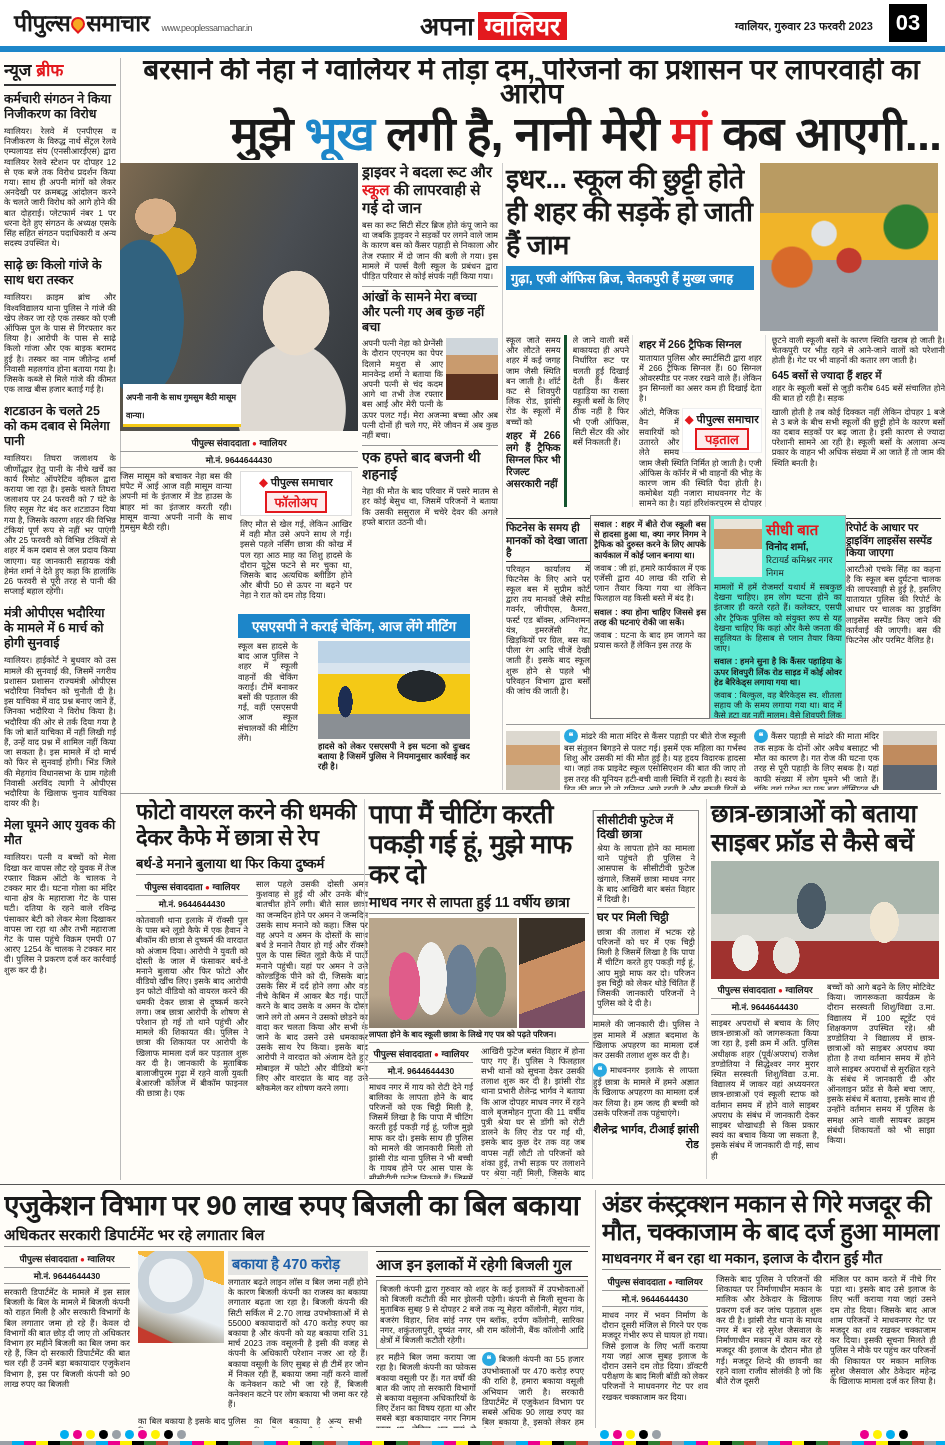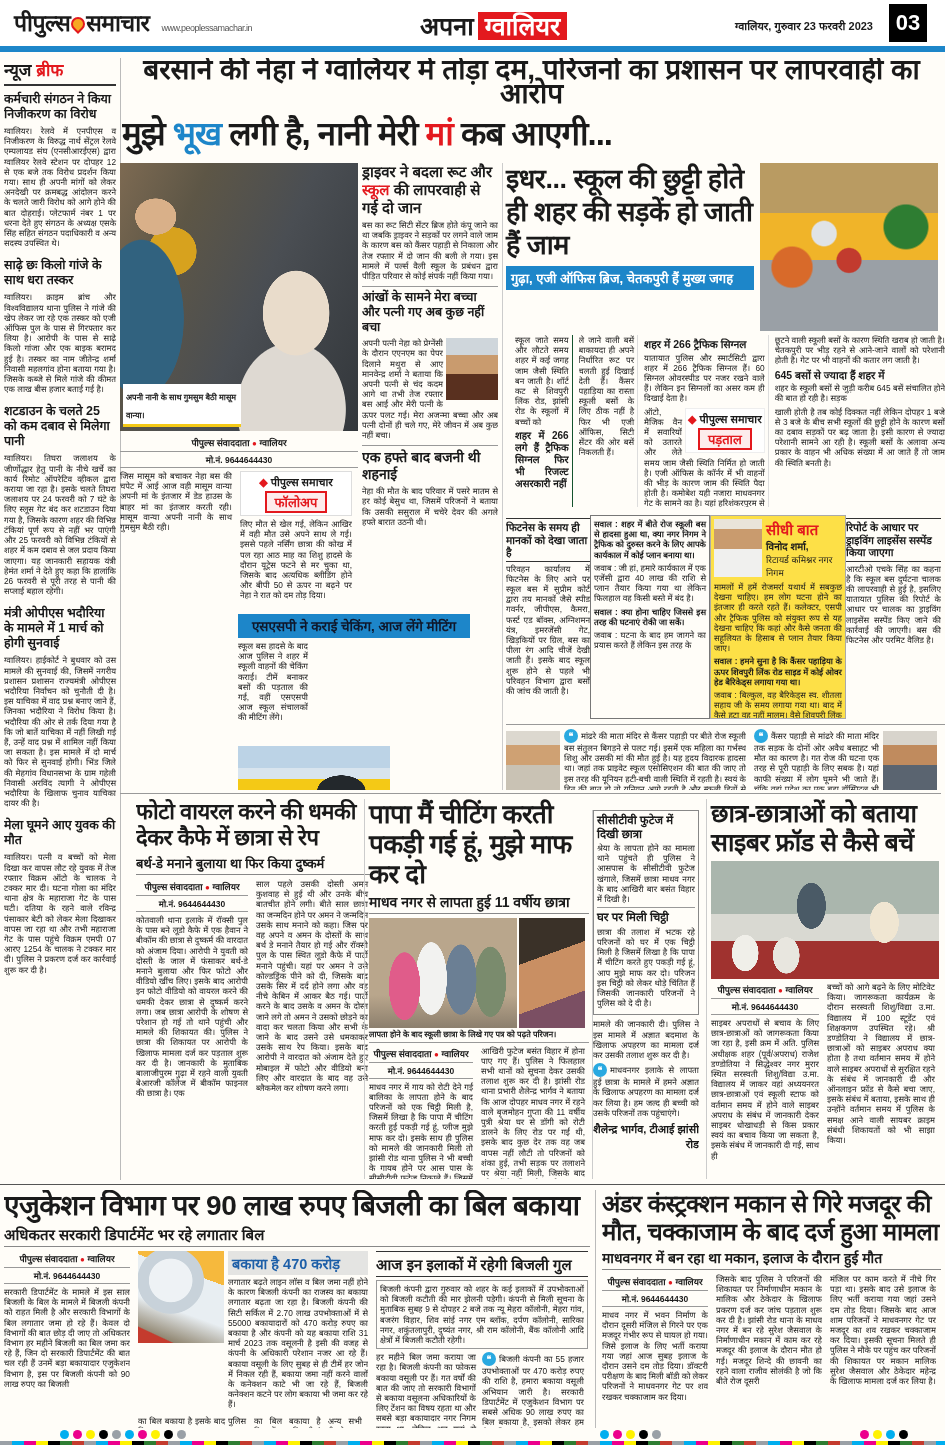--- a/index.html
+++ b/index.html
@@ -12,21 +12,21 @@
   .brand .pin{display:inline-block;width:10px;height:10px;border-radius:50% 50% 50% 0;background:#f7a823;border:2px solid #e3191e;transform:rotate(-45deg);margin:0 1px;}
   .brand small{font-weight:normal;font-size:9px;color:#555;margin-left:6px;}
   .edition{position:absolute;left:420px;top:8px;font-size:25px;font-weight:bold;}
   .edition .red{background:#e3191e;color:#fff;padding:0 7px;margin-left:4px;}
   .dateline{position:absolute;right:72px;top:18px;font-size:11px;font-weight:bold;}
   .pagenum{position:absolute;right:18px;top:4px;width:38px;height:38px;background:#000;color:#fff;
            font-size:22px;font-weight:bold;text-align:center;line-height:38px;}
   .bluerule{left:0;top:46px;width:945px;height:6px;background:#1d86c9;}
   
   .kicker{font-size:28px;font-weight:bold;text-align:center;line-height:24px;}
-  .bigh{font-size:33px;font-weight:bold;text-align:left;letter-spacing:-1px;line-height:56px;}
+  .bigh{font-size:47px;font-weight:bold;text-align:right;letter-spacing:-1px;line-height:56px;}
   .bigh .blue{color:#1d86c9;} .bigh .red{color:#e3191e;}
   
   .brief{left:4px;top:58px;width:112px;height:1122px;border-right:1px solid #bbb;padding-right:4px;}
   .brief-h{font-size:17px;font-weight:bold;border-bottom:2px solid #333;padding-bottom:3px;margin-bottom:6px;}
   .brief-h .red{color:#e3191e;}
   .bi{margin-bottom:10px;}
   .bi h4{font-size:12.5px;line-height:15px;margin:0 0 4px;font-weight:bold;}
   p.b{font-size:8.3px;line-height:10.2px;text-align:justify;margin:0 0 3px;}
   
   .by{text-align:center;font-size:9px;font-weight:bold;border-bottom:1px solid #999;padding:1px 0 2px;margin-bottom:3px;}
@@ -122,21 +122,21 @@
     </div>
     <div class="bi">
       <h4>साढ़े छः किलो गांजे के साथ धरा तस्कर</h4>
       <p class="b">ग्वालियर। क्राइम ब्रांच और विश्वविद्यालय थाना पुलिस ने गांजे की खेप लेकर जा रहे एक तस्कर को एजी ऑफिस पुल के पास से गिरफ्तार कर लिया है। आरोपी के पास से साढ़े किलो गांजा और एक बाइक बरामद हुई है। तस्कर का नाम जीतेन्द्र शर्मा निवासी महलगांव होना बताया गया है। जिसके कब्जे से मिले गांजे की कीमत एक लाख बीस हजार बताई गई है।</p>
     </div>
     <div class="bi">
       <h4>शटडाउन के चलते 25 को कम दबाव से मिलेगा पानी</h4>
       <p class="b">ग्वालियर। तिघरा जलाशय के जीर्णोद्धार हेतु पानी के नीचे खर्चे का कार्य रिमोट ऑपरेटिव व्हीकल द्वारा कराया जा रहा है। इसके चलते तिघरा जलाशय पर 24 फरवरी को 7 घंटे के लिए स्लूस गेट बंद कर शटडाउन दिया गया है, जिसके कारण शहर की विभिन्न टंकियां पूर्ण रूप से नहीं भर पाएंगी और 25 फरवरी को विभिन्न टंकियों से शहर में कम दबाव से जल प्रदाय किया जाएगा। यह जानकारी सहायक यंत्री हेमंत शर्मा ने देते हुए कहा कि हालांकि 26 फरवरी से पूरी तरह से पानी की सप्लाई बहाल रहेगी।</p>
     </div>
     <div class="bi">
-      <h4>मंत्री ओपीएस भदौरिया के मामले में 1 मार्च को होगी सुनवाई</h4>
+      <h4>मंत्री ओपीएस भदौरिया के मामले में 6 मार्च को होगी सुनवाई</h4>
       <p class="b">ग्वालियर। हाईकोर्ट ने बुधवार को उस मामले की सुनवाई की, जिसमें नगरीय प्रशासन प्रशासन राज्यमंत्री ओपीएस भदौरिया निर्वाचन को चुनौती दी है। इस याचिका में वाद प्रश्न बनाए जाने हैं, जिनका भदौरिया ने विरोध किया है। भदौरिया की ओर से तर्क दिया गया है कि जो बातें याचिका में नहीं लिखी गई हैं, उन्हें वाद प्रश्न में शामिल नहीं किया जा सकता है। इस मामले में दो मार्च को फिर से सुनवाई होगी। भिंड जिले की मेहगांव विधानसभा के ग्राम गहेली निवासी अरविंद त्यागी ने ओपीएस भदौरिया के खिलाफ चुनाव याचिका दायर की है।</p>
     </div>
     <div class="bi">
       <h4>मेला घूमने आए युवक की मौत</h4>
       <p class="b">ग्वालियर। पत्नी व बच्चों को मेला दिखा कर वापस लौट रहे युवक में तेज रफ्तार विक्रम ऑटो के चालक ने टक्कर मार दी। घटना गोला का मंदिर थाना क्षेत्र के महाराजा गेट के पास घटी। दतिया के रहने वाले रविन्द्र पंसाकार बेटी को लेकर मेला दिखाकर वापस जा रहा था और तभी महाराजा गेट के पास पहुंचे विक्रम एमपी 07 आरए 1254 के चालक ने टक्कर मार दी। पुलिस ने प्रकरण दर्ज कर कार्रवाई शुरू कर दी है।</p>
     </div>
   </div>
 
   <div class="abs" style="left:122px;top:58px;width:819px;height:102px;">
     <div class="kicker">बरसाने की नेहा ने ग्वालियर में तोड़ा दम, परिजनों का प्रशासन पर लापरवाही का आरोप</div>
@@ -163,22 +163,22 @@
         <div class="badge" style="border:1px solid #ddd;margin-bottom:3px;">
           <div class="bb"><i>◆ </i><span>पीपुल्स समाचार</span></div>
           <div class="bl">फॉलोअप</div>
         </div>
         <p class="b">लिए मौत से खेल गई, लेकिन आखिर में वही मौत उसे अपने साथ ले गई। इससे पहले नर्सिंग छात्रा की कोख में पल रहा आठ माह का शिशु हादसे के दौरान यूट्रेस फटने से मर चुका था, जिसके बाद अत्यधिक ब्लीडिंग होने और बीपी 50 से ऊपर ना बढ़ने पर नेहा ने रात को दम तोड़ दिया।</p>
       </div>
     </div>
   </div>
 
   <div class="abs" style="left:238px;top:614px;width:232px;height:176px;">
-    <div style="background:#1d86c9;color:#0f172a;font-weight:bold;font-size:13.5px;text-align:center;padding:3px 2px;">एसएसपी ने कराई चेकिंग, आज लेंगे मीटिंग</div>
-    <div style="display:flex;gap:20px;margin-top:3px;flex-direction:column;">
+    <div style="background:#1d86c9;color:#ffffff;font-weight:bold;font-size:13.5px;text-align:center;padding:3px 2px;">एसएसपी ने कराई चेकिंग, आज लेंगे मीटिंग</div>
+    <div style="display:flex;gap:20px;margin-top:3px;">
       <p class="b" style="width:70px;">स्कूल बस हादसे के बाद आज पुलिस ने शहर में स्कूली वाहनों की चेकिंग कराई। टीमें बनाकर बसों की पड़ताल की गई, वहीं एसएसपी आज स्कूल संचालकों की मीटिंग लेंगे।</p>
       <div style="width:152px;">
         <div class="ph photo-bus" style="width:152px;height:98px;"></div>
         <p class="b" style="font-weight:bold;margin-top:2px;">हादसे को लेकर एसएसपी ने इस घटना को दुःखद बताया है जिसमें पुलिस ने नियमानुसार कार्रवाई कर रही है।</p>
       </div>
     </div>
   </div>
 
   <div class="abs" style="left:362px;top:163px;width:136px;height:449px;">
     <h3 style="font-size:15px;line-height:18px;margin:0 0 3px;font-weight:bold;">
@@ -194,21 +194,21 @@
 
   <div class="abs" style="left:502px;top:163px;width:439px;height:627px;border-left:1px solid #ccc;padding-left:3px;">
     <div style="display:flex;gap:6px;">
       <div style="width:248px;">
         <h2 style="font-size:27px;line-height:33px;margin:0 0 4px;font-weight:bold;letter-spacing:-0.5px;">इधर... स्कूल की छुट्टी होते ही शहर की सड़कें हो जाती हैं जाम</h2>
         <div style="background:#1d86c9;color:#fff;font-weight:bold;font-size:13px;padding:3px 5px;">गुढ़ा, एजी ऑफिस ब्रिज, चेतकपुरी हैं मुख्य जगह</div>
       </div>
       <div class="ph photo-traffic" style="width:178px;height:168px;"></div>
     </div>
     <div style="display:flex;gap:6px;margin-top:4px;">
-      <div style="width:56px;height:172px;overflow:hidden;border-right:1px solid #14532d;padding-right:3px;margin-left:9px;">
+      <div style="width:56px;height:172px;overflow:hidden;border-right:3px solid #14532d;padding-right:3px;">
         <p class="b">स्कूल जाते समय और लौटते समय शहर में कई जगह जाम जैसी स्थिति बन जाती है। शॉर्ट कट से शिवपुरी लिंक रोड, झांसी रोड के स्कूलों में बच्चों को</p>
         <p class="b" style="font-weight:bold;font-size:10px;line-height:12px;">शहर में 266 लगे हैं ट्रैफिक सिग्नल फिर भी रिजल्ट असरकारी नहीं</p>
       </div>
       <div style="width:58px;height:172px;overflow:hidden;border-right:1px solid #ddd;padding-right:3px;">
         <p class="b">ले जाने वाली बसें बाकायदा ही अपने निर्धारित रूट पर चलती हुई दिखाई देती हैं। कैंसर पहाड़िया का रास्ता स्कूली बसों के लिए ठीक नहीं है फिर भी एजी ऑफिस, सिटी सेंटर की ओर बसें निकलती हैं।</p>
       </div>
       <div style="width:126px;height:172px;overflow:hidden;border-right:1px solid #ddd;padding-right:3px;">
         <div class="shead">शहर में 266 ट्रैफिक सिग्नल</div>
         <p class="b">यातायात पुलिस और स्मार्टसिटी द्वारा शहर में 266 ट्रैफिक सिग्नल हैं। 60 सिग्नल ओवरस्पीड पर नजर रखने वाले हैं। लेकिन इन सिग्नलों का असर कम ही दिखाई देता है।</p>
         <div class="badge" style="float:right;border:1px solid #eee;margin:1px 0 1px 3px;">
@@ -228,21 +228,21 @@
       <div style="width:84px;height:196px;overflow:hidden;">
         <div class="shead shead-rule">फिटनेस के समय ही मानकों को देखा जाता है</div>
         <p class="b">परिवहन कार्यालय में फिटनेस के लिए आने पर स्कूल बस में सुप्रीम कोर्ट द्वारा तय मानकों जैसे स्पीड गवर्नर, जीपीएस, कैमरा, फर्स्ट एड बॉक्स, अग्निशमन यंत्र, इमरजेंसी गेट, खिड़कियों पर ग्रिल, बस का पीला रंग आदि चीजें देखी जाती हैं। इसके बाद स्कूल शुरू होने से पहले भी परिवहन विभाग द्वारा बसों की जांच की जाती है।</p>
       </div>
       <div style="width:112px;height:196px;overflow:hidden;border:1px solid #777;padding:3px;">
         <p class="b" style="font-weight:bold;">सवाल : शहर में बीते रोज स्कूली बस से हादसा हुआ था, क्या नगर निगम ने ट्रैफिक को दुरुस्त करने के लिए आपके कार्यकाल में कोई प्लान बनाया था।</p>
         <p class="b">जवाब : जी हां, हमारे कार्यकाल में एक एजेंसी द्वारा 40 लाख की राशि से प्लान तैयार किया गया था लेकिन फिलहाल वह किसी बस्ते में बंद है।</p>
         <p class="b" style="font-weight:bold;">सवाल : क्या होना चाहिए जिससे इस तरह की घटनाएं रोकी जा सकें।</p>
         <p class="b">जवाब : घटना के बाद हम जागने का प्रयास करते हैं लेकिन इस तरह के</p>
       </div>
-      <div style="width:128px;height:196px;overflow:hidden;border:1px solid #aaa;padding:3px;background:#fde047;">
+      <div style="width:128px;height:196px;overflow:hidden;border:1px solid #aaa;padding:3px;background:#5eead4;">
         <div style="display:flex;gap:4px;">
           <div class="ph photo-vinod" style="width:48px;height:58px;flex:none;"></div>
           <div>
             <div style="color:#e3191e;font-weight:bold;font-size:15px;">सीधी बात</div>
             <div style="font-weight:bold;font-size:10px;">विनोद शर्मा,</div>
             <div style="font-size:9px;">रिटायर्ड कमिश्नर नगर निगम</div>
           </div>
         </div>
         <p class="b" style="margin-top:3px;">मामलों में हमें रोजमर्रा यथार्थ में सबकुछ देखना चाहिए। हम लोग घटना होने का इंतजार ही करते रहते हैं। कलेक्टर, एसपी और ट्रैफिक पुलिस को संयुक्त रूप से यह देखना चाहिए कि कहां और कैसे जनता की सहूलियत के हिसाब से प्लान तैयार किया जाए।</p>
         <p class="b" style="font-weight:bold;">सवाल : हमने सुना है कि कैंसर पहाड़िया के ऊपर शिवपुरी लिंक रोड साइड में कोई ओवर हेड बैरिकेड्स लगाया गया था।</p>

